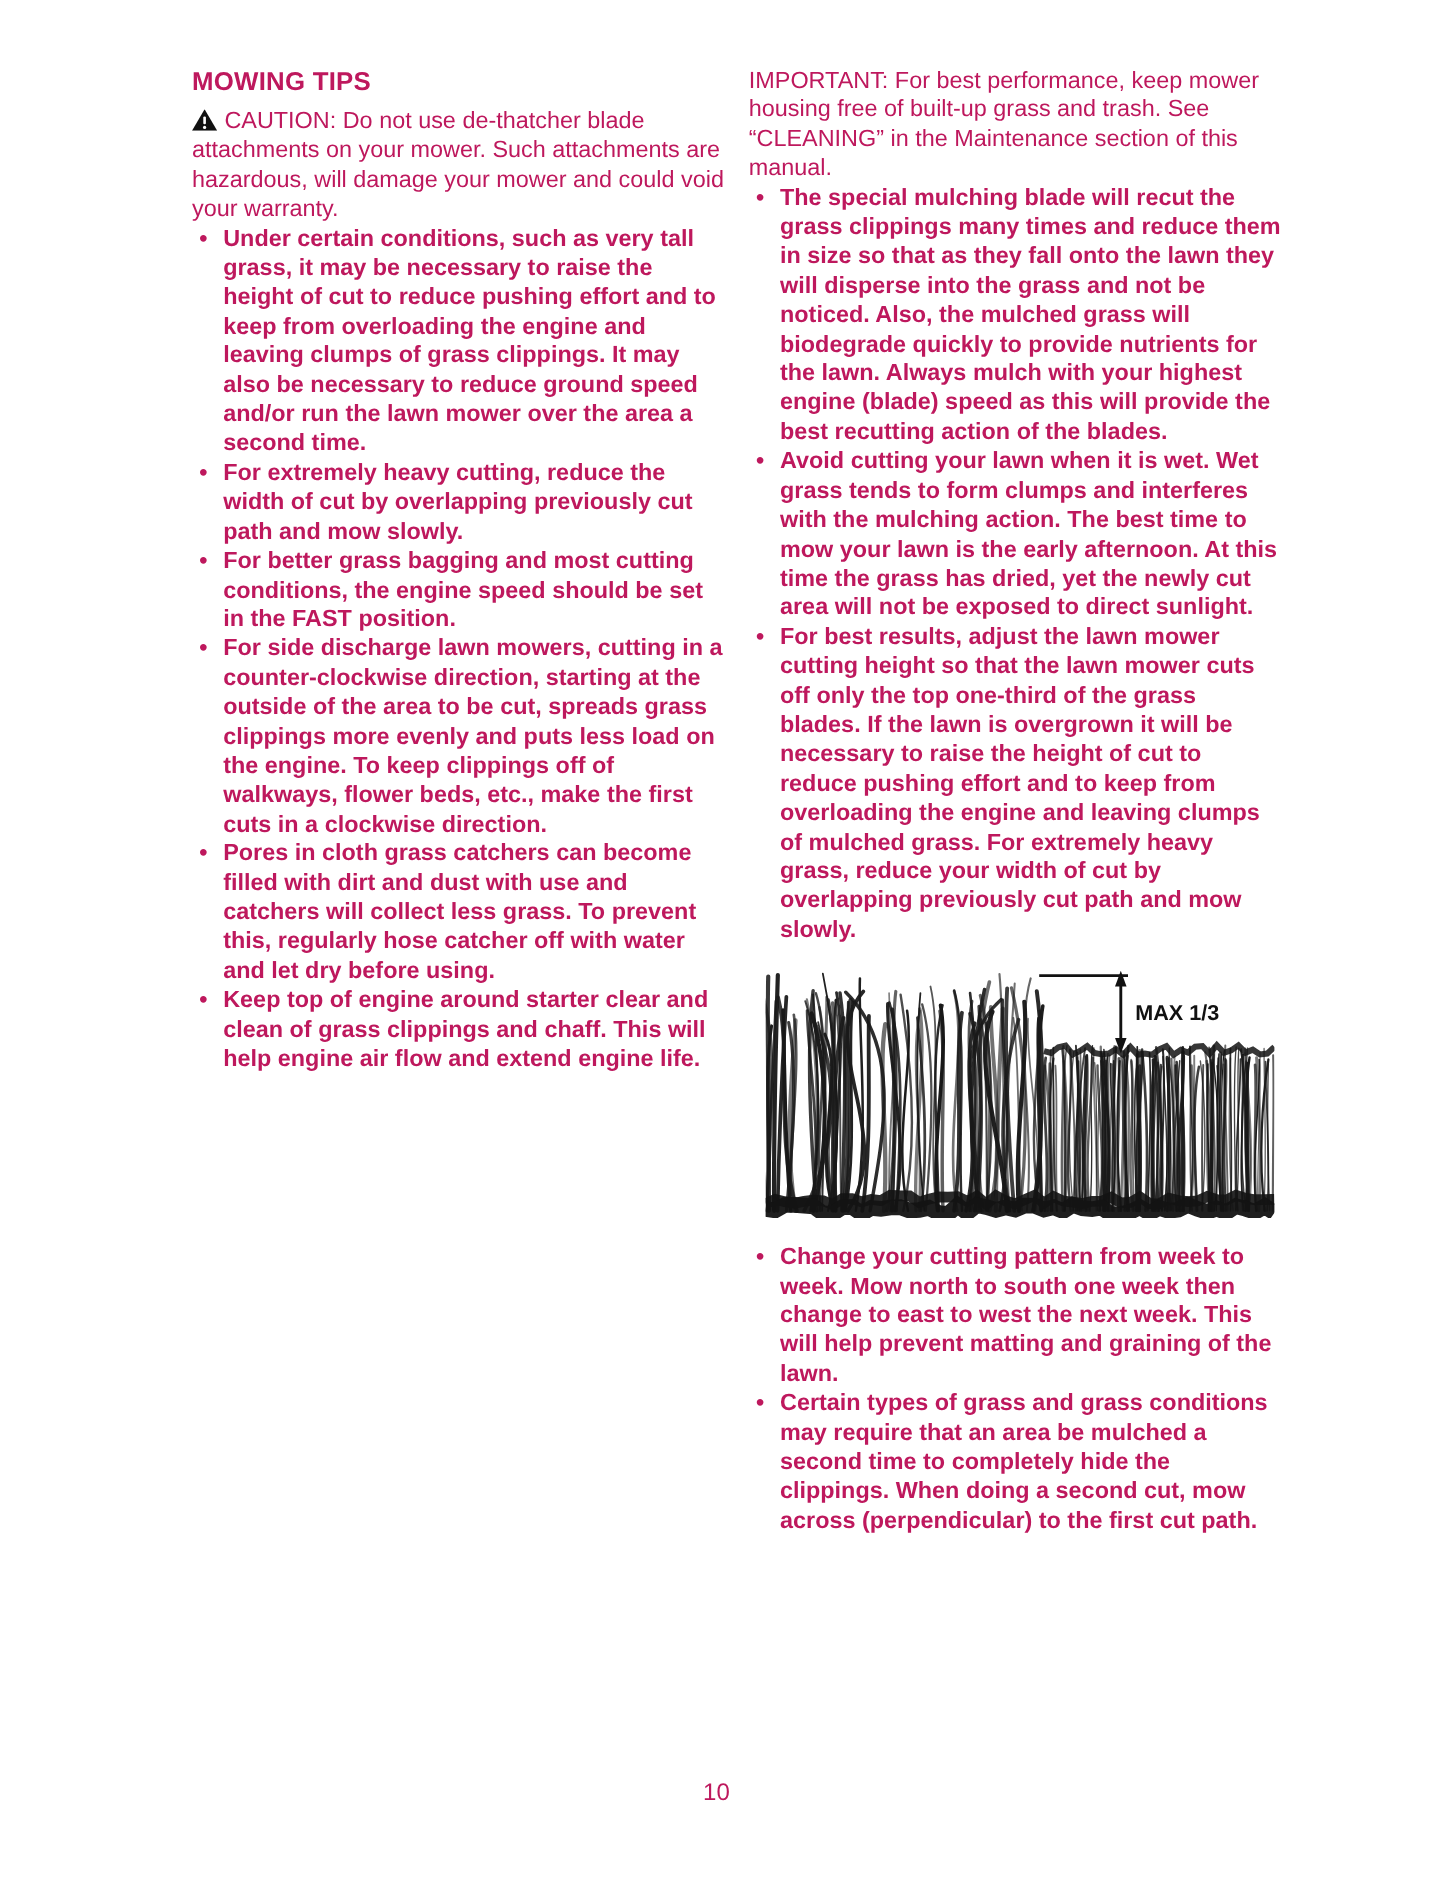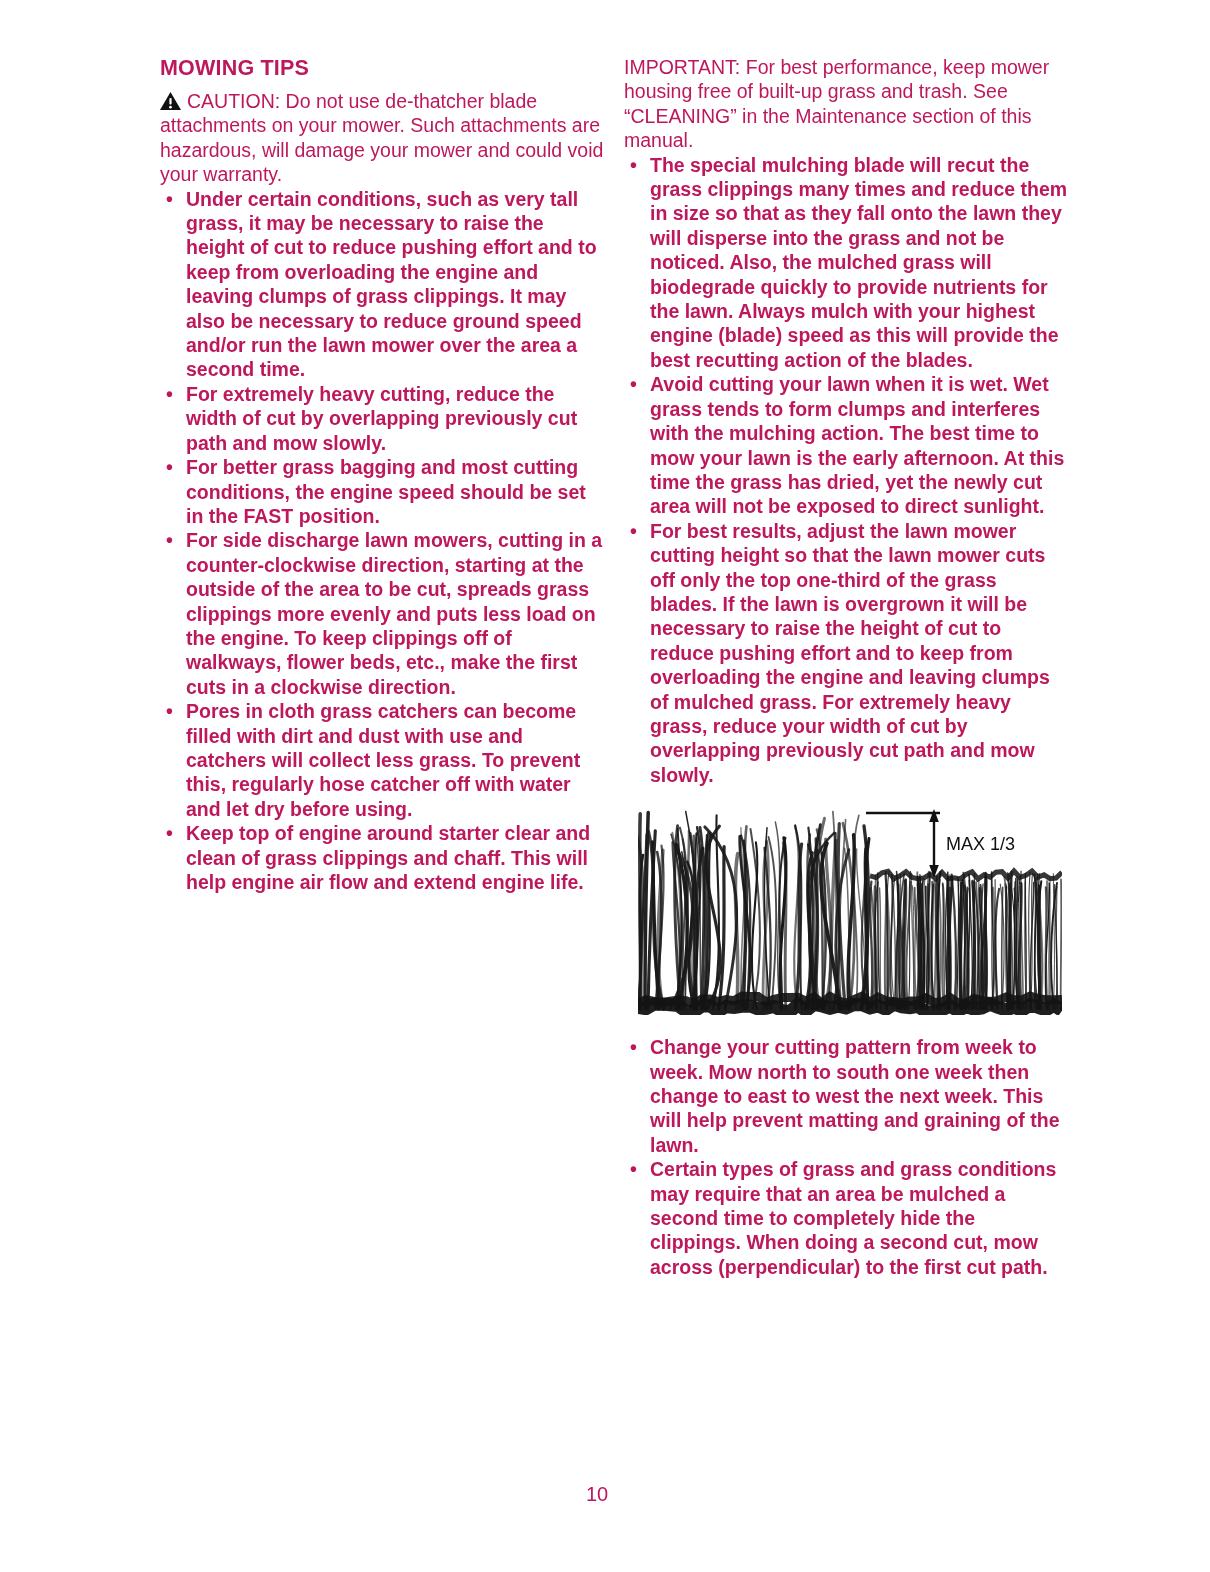--- a/index.html
+++ b/index.html
@@ -30,21 +30,21 @@
   ul.tips { list-style: none; margin: 0; padding: 0; font-weight: bold; }
   ul.tips li { position: relative; padding-left: 26px; }
   ul.tips li::before {
     content: "\2022";
     position: absolute;
     left: 6px;
     top: 0;
   }
   .warn-icon { display: inline-block; margin-right: 6px; }
   .warn-icon svg { vertical-align: -2px; }
-  figure.grass { margin: 16px 0 20px 14px; padding: 0; width: 368px; height: 212px; }
+  figure.grass { margin: 16px 0 20px 14px; padding: 0; width: 368px; height: 212px; font-weight: bold; }
   figure.grass svg { display: block; }
   svg text.fig-label {
     font-family: "Liberation Sans", sans-serif;
     font-size: 18px;
     fill: #111111;
   }
   .arrow-ln { stroke: #111111; stroke-width: 2.4; }
   .arrow-hd { fill: #111111; }
   .page-number {
     position: absolute;

